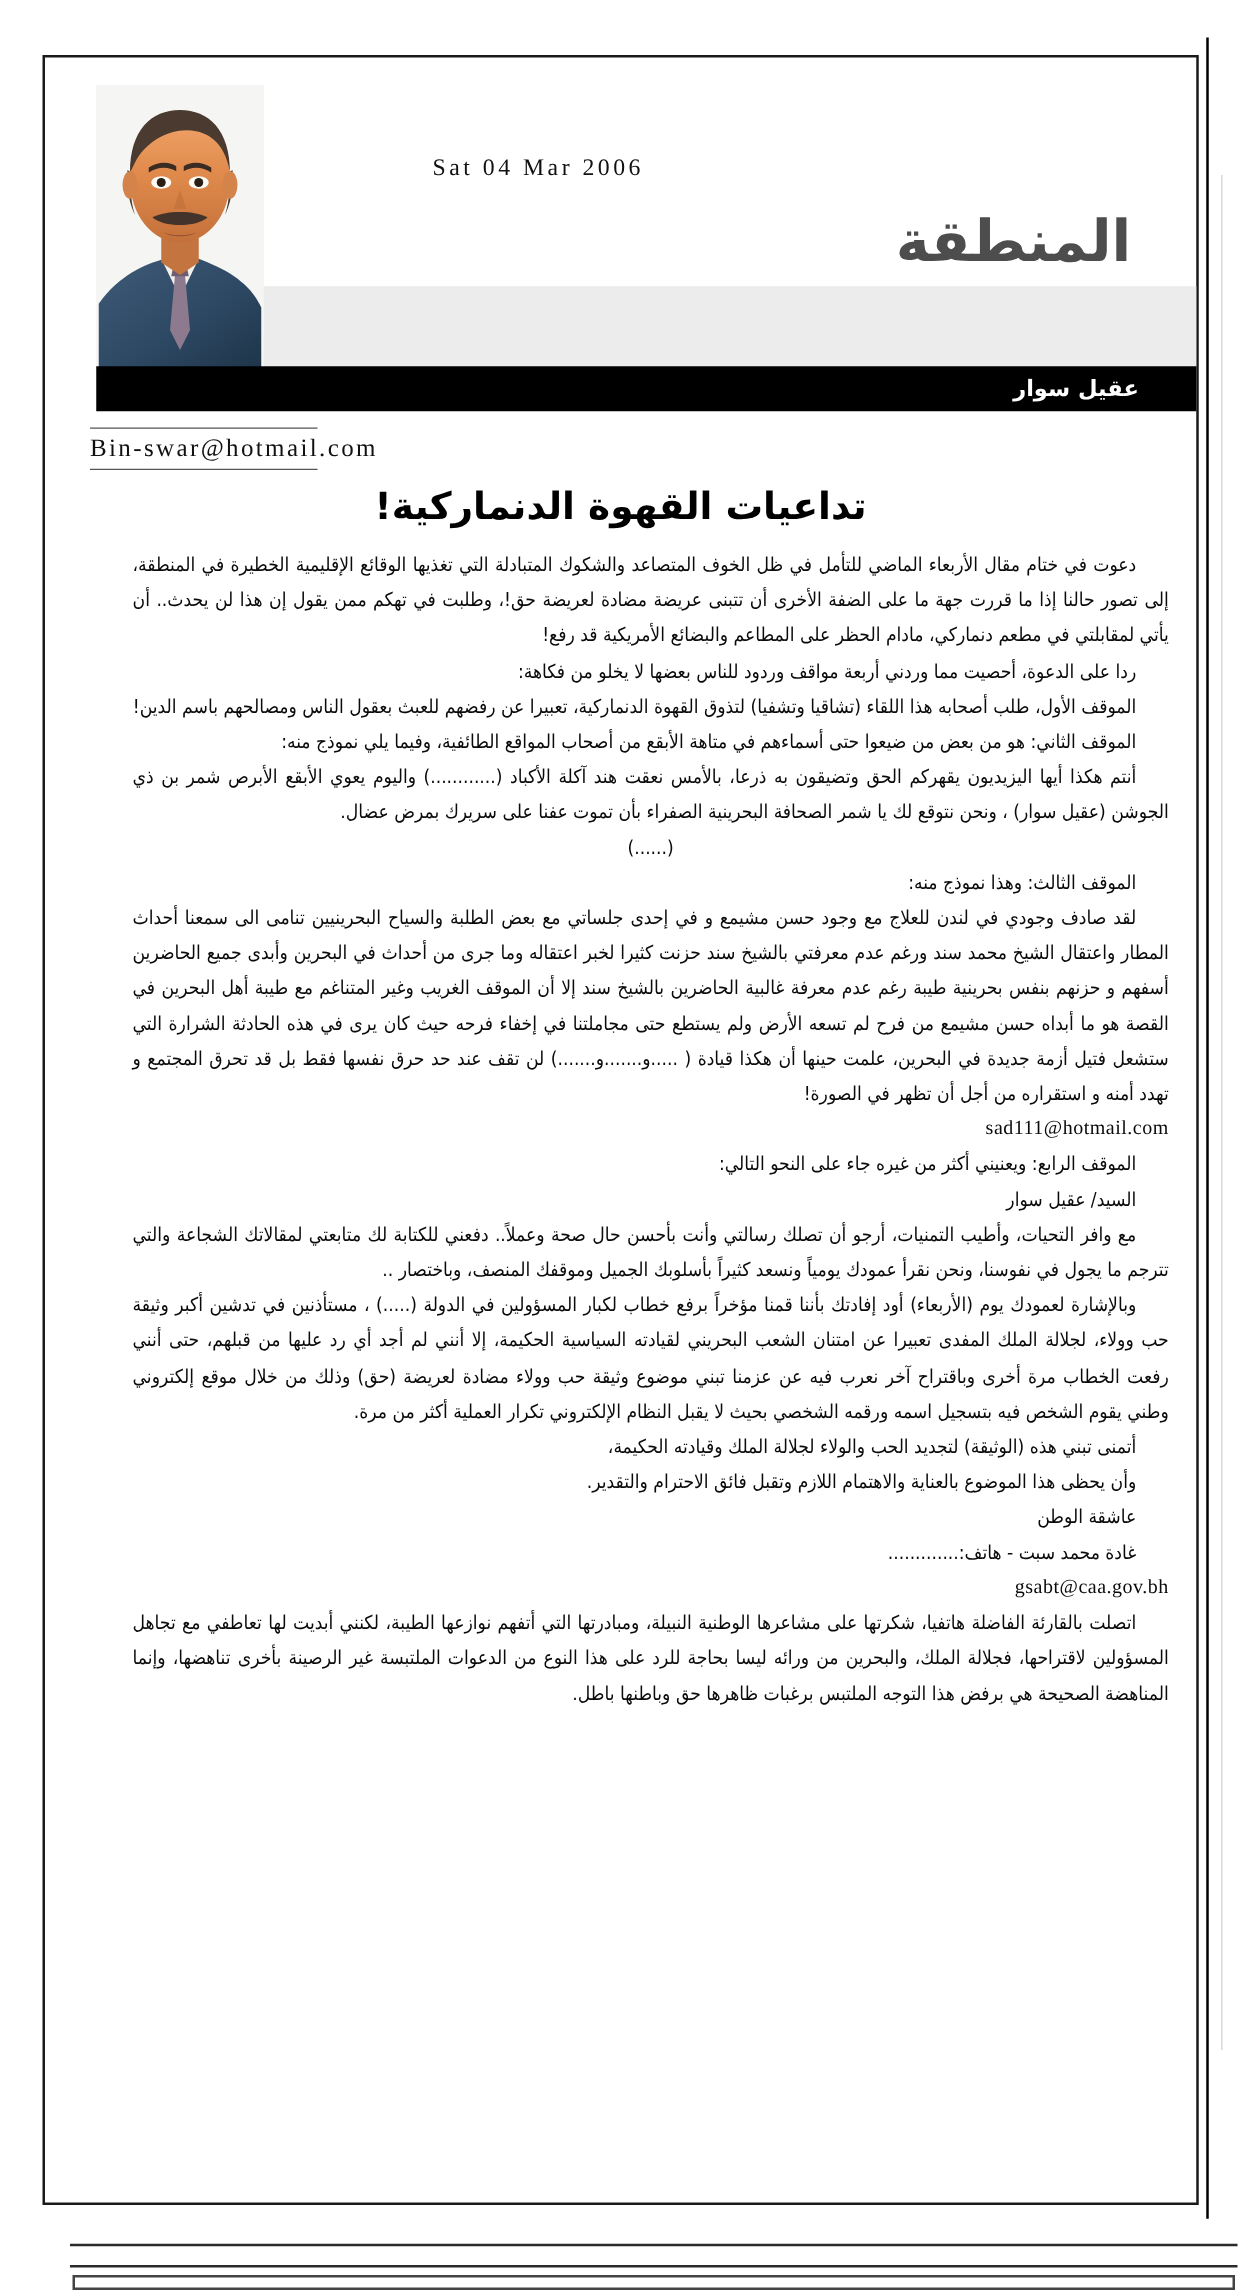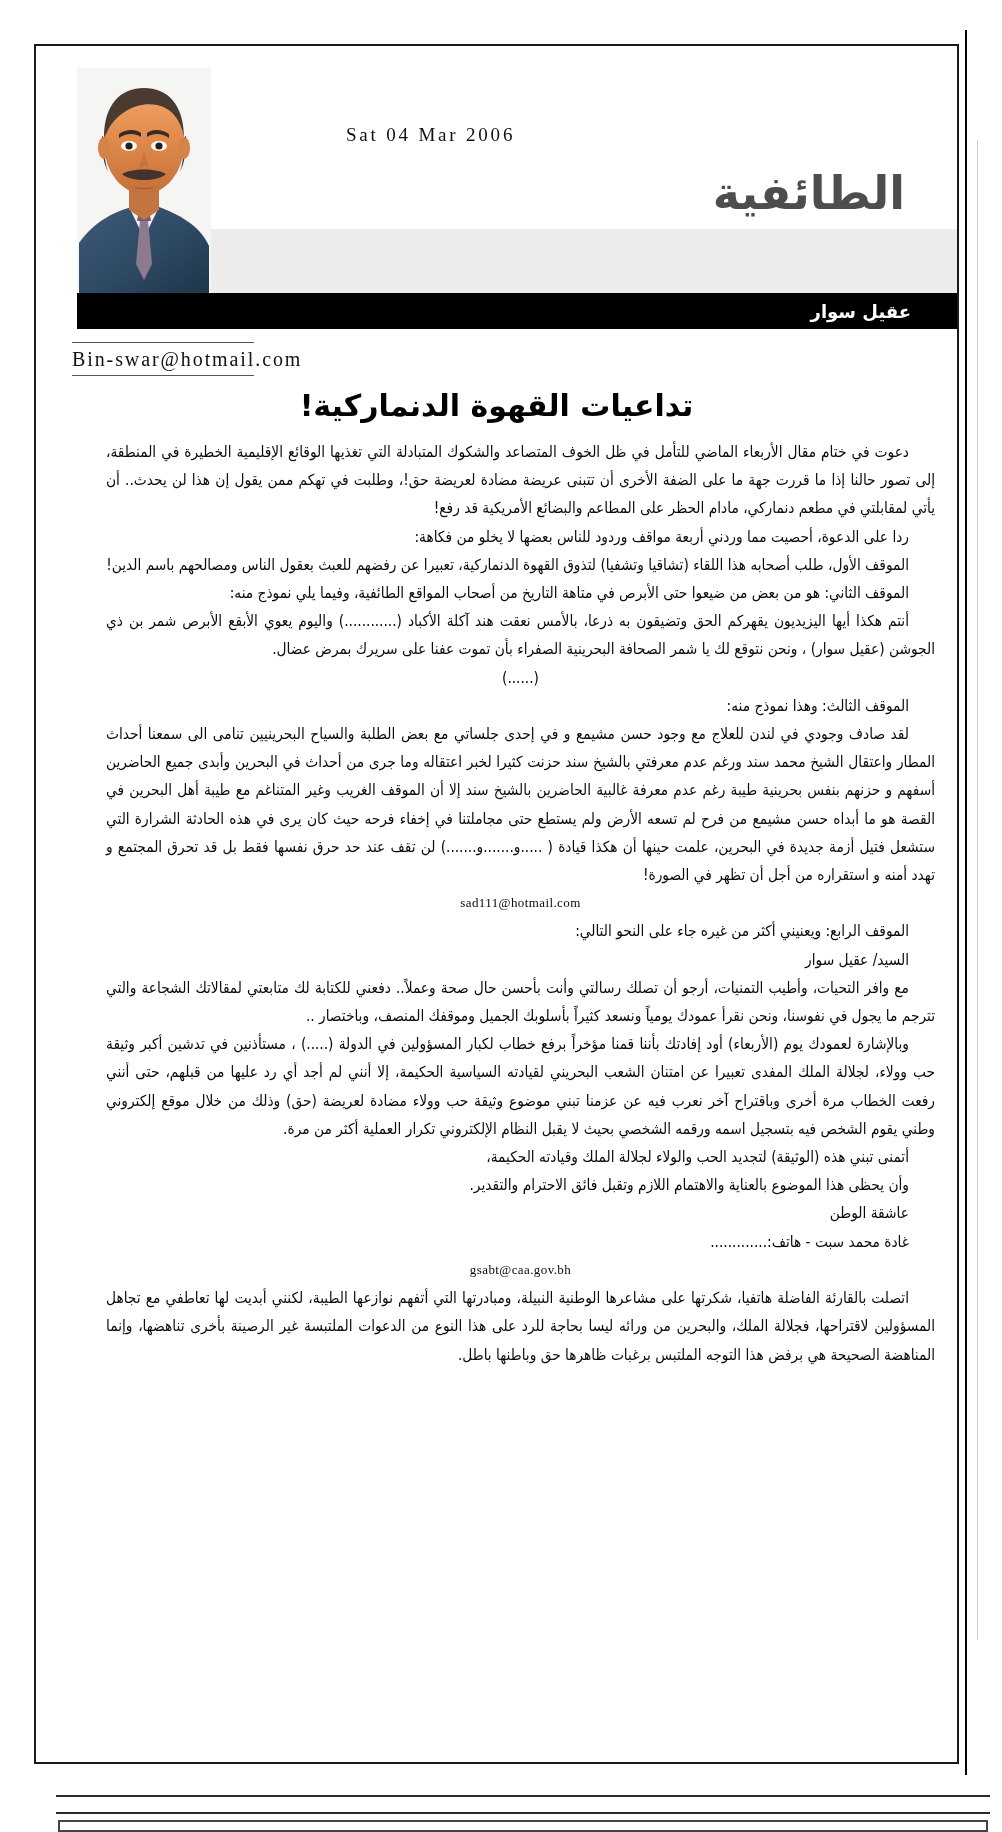--- a/index.html
+++ b/index.html
@@ -186,24 +186,24 @@
   .body-text p {
     margin: 0;
     text-indent: 26px;
   }
   .body-text p.center {
     text-align: center;
     text-indent: 0;
   }
   .body-text p.ltr-mail {
     direction: ltr;
-    text-align: center;
+    text-align: right;
     text-indent: 0;
     font-family: "Liberation Serif", "DejaVu Serif", serif;
-    font-size: 13px;
+    font-size: 16px;
     letter-spacing: 0.4px;
   }
   .body-text p.quote { text-indent: 26px; }
 
   
   .footer-rule-a {
     position: absolute;
     left: 56px;
     right: 12px;
     top: 1795px;
@@ -286,42 +286,42 @@
 
           <path d="M54 118 C60 122 74 122 80 118 C74 121 60 121 54 118 Z" fill="#8a4a34"></path>
 
           <ellipse cx="27" cy="80" rx="6" ry="11" fill="#d4834a"></ellipse>
           <ellipse cx="107" cy="80" rx="6" ry="11" fill="#d4834a"></ellipse>
         </svg>
       </div>
 
       <div class="dateline">Sat 04 Mar 2006</div>
 
-      <div class="column-title">الطائفية</div>
+      <div class="column-title">المنطقة</div>
 
       <div class="grey-band"></div>
 
       <div class="author-bar">
         <span class="author-name">عقيل سوار</span>
       </div>
     </div>
 
     <div class="email-block">
       <div class="rule-top"></div>
       <div class="addr">Bin-swar@hotmail.com</div>
       <div class="rule-bottom"></div>
     </div>
 
     <div class="headline">تداعيات القهوة الدنماركية!</div>
 
     <div class="body-text" id="body-text">
         <p>دعوت في ختام مقال الأربعاء الماضي للتأمل في ظل الخوف المتصاعد والشكوك المتبادلة التي تغذيها الوقائع الإقليمية الخطيرة في المنطقة، إلى تصور حالنا إذا ما قررت جهة ما على الضفة الأخرى أن تتبنى عريضة مضادة لعريضة حق!، وطلبت في تهكم ممن يقول إن هذا لن يحدث.. أن يأتي لمقابلتي في مطعم دنماركي، مادام الحظر على المطاعم والبضائع الأمريكية قد رفع!</p>
         <p>ردا على الدعوة، أحصيت مما وردني أربعة مواقف وردود للناس بعضها لا يخلو من فكاهة:</p>
         <p>الموقف الأول، طلب أصحابه هذا اللقاء (تشاقيا وتشفيا) لتذوق القهوة الدنماركية، تعبيرا عن رفضهم للعبث بعقول الناس ومصالحهم باسم الدين!</p>
-        <p>الموقف الثاني: هو من بعض من ضيعوا حتى الأبرص في متاهة التاريخ من أصحاب المواقع الطائفية، وفيما يلي نموذج منه:</p>
+        <p>الموقف الثاني: هو من بعض من ضيعوا حتى أسماءهم في متاهة الأبقع من أصحاب المواقع الطائفية، وفيما يلي نموذج منه:</p>
         <p class="quote">أنتم هكذا أيها اليزيديون يقهركم الحق وتضيقون به ذرعا، بالأمس نعقت هند آكلة الأكباد (............) واليوم يعوي الأبقع الأبرص شمر بن ذي الجوشن (عقيل سوار) ، ونحن نتوقع لك يا شمر الصحافة البحرينية الصفراء بأن تموت عفنا على سريرك بمرض عضال.</p>
         <p class="center">(......)</p>
         <p>الموقف الثالث: وهذا نموذج منه:</p>
         <p class="quote">لقد صادف وجودي في لندن للعلاج مع وجود حسن مشيمع و في إحدى جلساتي مع بعض الطلبة والسياح البحرينيين تنامى الى سمعنا أحداث المطار واعتقال الشيخ محمد سند ورغم عدم معرفتي بالشيخ سند حزنت كثيرا لخبر اعتقاله وما جرى من أحداث في البحرين وأبدى جميع الحاضرين أسفهم و حزنهم بنفس بحرينية طيبة رغم عدم معرفة غالبية الحاضرين بالشيخ سند إلا أن الموقف الغريب وغير المتناغم مع طيبة أهل البحرين في القصة هو ما أبداه حسن مشيمع من فرح لم تسعه الأرض ولم يستطع حتى مجاملتنا في إخفاء فرحه حيث كان يرى في هذه الحادثة الشرارة التي ستشعل فتيل أزمة جديدة في البحرين، علمت حينها أن هكذا قيادة ( .....و.......و.......) لن تقف عند حد حرق نفسها فقط بل قد تحرق المجتمع و تهدد أمنه و استقراره من أجل أن تظهر في الصورة!</p>
         <p class="ltr-mail">sad111@hotmail.com</p>
         <p>الموقف الرابع: ويعنيني أكثر من غيره جاء على النحو التالي:</p>
         <p>السيد/ عقيل سوار</p>
         <p>مع وافر التحيات، وأطيب التمنيات، أرجو أن تصلك رسالتي وأنت بأحسن حال صحة وعملاً.. دفعني للكتابة لك متابعتي لمقالاتك الشجاعة والتي تترجم ما يجول في نفوسنا، ونحن نقرأ عمودك يومياً ونسعد كثيراً بأسلوبك الجميل وموقفك المنصف، وباختصار ..</p>
         <p>وبالإشارة لعمودك يوم (الأربعاء) أود إفادتك بأننا قمنا مؤخراً برفع خطاب لكبار المسؤولين في الدولة (.....) ، مستأذنين في تدشين أكبر وثيقة حب وولاء، لجلالة الملك المفدى تعبيرا عن امتنان الشعب البحريني لقيادته السياسية الحكيمة، إلا أنني لم أجد أي رد عليها من قبلهم، حتى أنني رفعت الخطاب مرة أخرى وباقتراح آخر نعرب فيه عن عزمنا تبني موضوع وثيقة حب وولاء  مضادة لعريضة (حق) وذلك من خلال موقع إلكتروني وطني يقوم الشخص فيه بتسجيل اسمه ورقمه الشخصي بحيث لا يقبل النظام الإلكتروني تكرار العملية أكثر من مرة.</p>
         <p>أتمنى تبني هذه (الوثيقة) لتجديد الحب والولاء لجلالة الملك وقيادته الحكيمة،</p>

